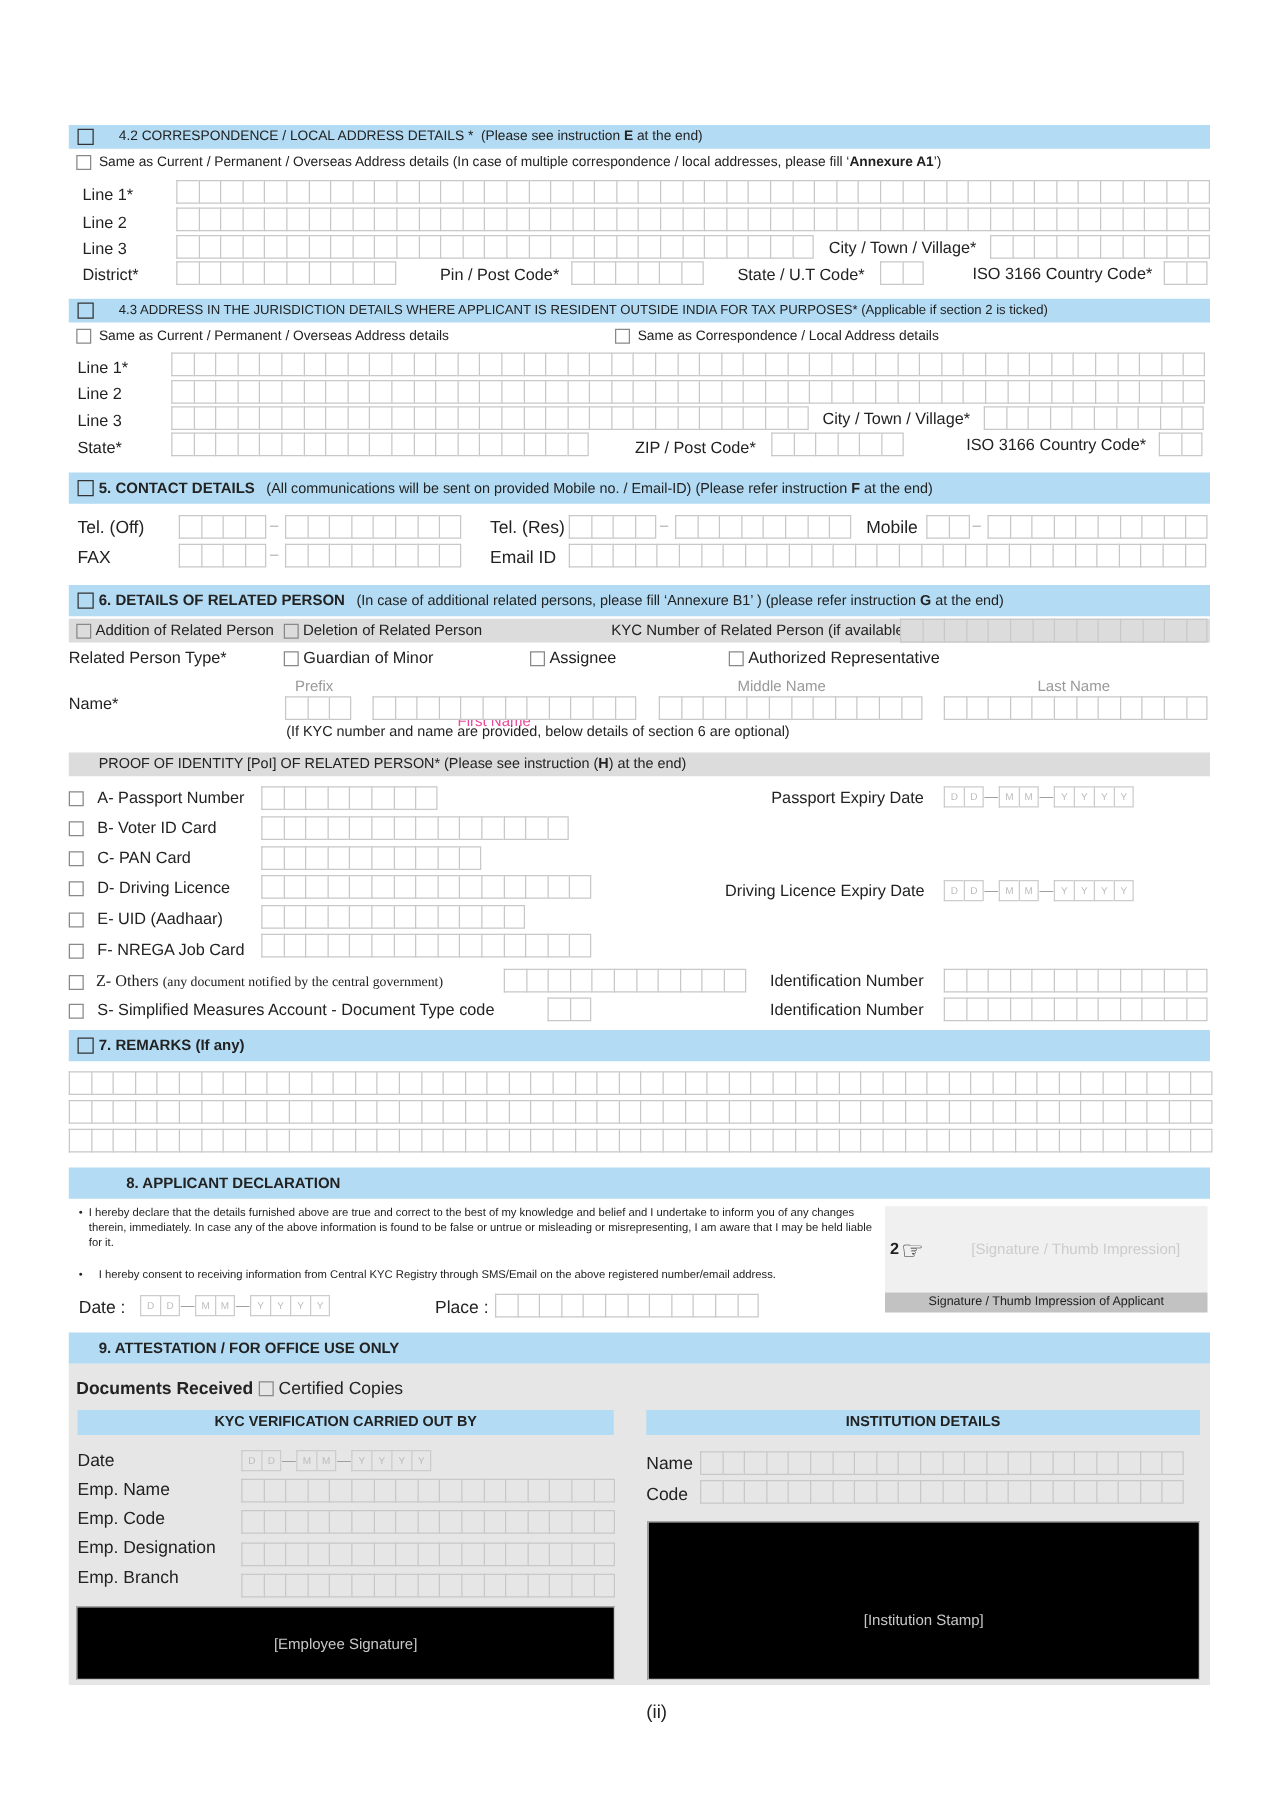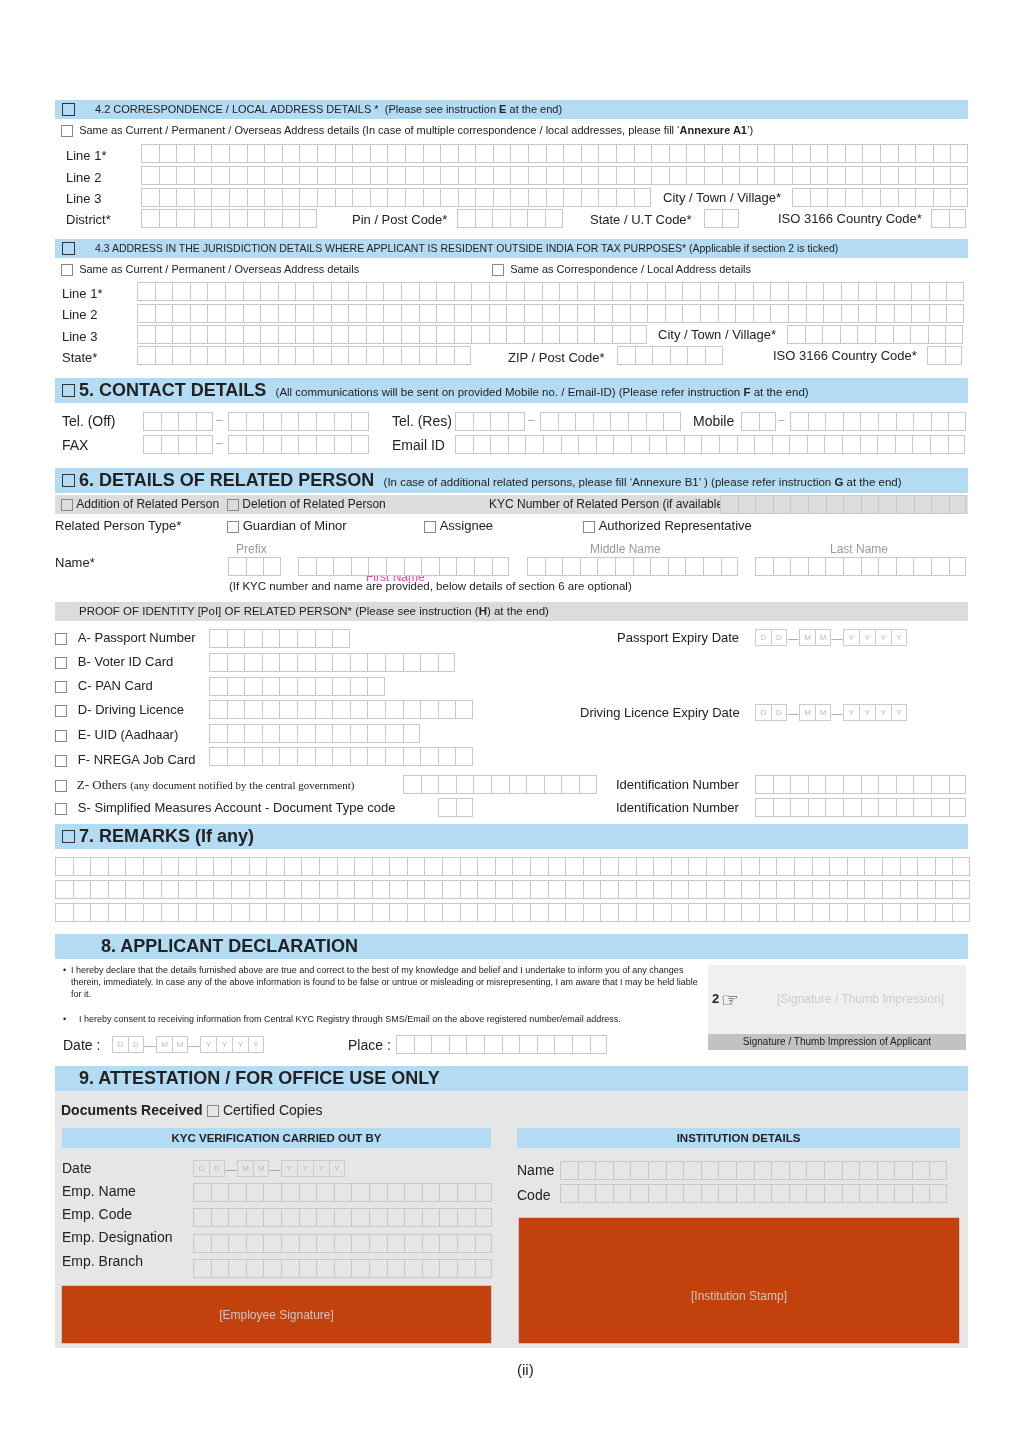--- a/index.html
+++ b/index.html
@@ -2,38 +2,38 @@
 <html><head>
 <meta charset="utf-8">
 <style>
   * { box-sizing: border-box; margin: 0; padding: 0; }
   body { width: 1024px; height: 1448px; background: #fff; font-family: "Liberation Sans", sans-serif; color: #222; position: relative; overflow: hidden; }
   .abs { position: absolute; }
   .band { position: absolute; left: 55px; width: 913px; background: #b3dcf4; }
   .band.grey { background: #dcdcdc; }
   .hdr-small { font-size: 11px; height: 19px; line-height: 19px; padding-left: 40px; }
   .hdr-big { height: 25px; line-height: 25px; padding-left: 24px; font-size: 11.5px; }
-  .hdr-big .t { font-weight: bold; font-size: 18px; margin-right: 6px; }
+  .hdr-big .t { font-weight: bold; font-size: 12px; margin-right: 6px; }
   .hcb { position: absolute; left: 7px; top: 50%; width: 13px; height: 13px; margin-top: -7px; border: 1.4px solid #333; background: transparent; }
   .cb { display: inline-block; width: 12px; height: 12px; border: 1px solid #888; background: #fff; vertical-align: middle; }
   .lbl { position: absolute; font-size: 13px; white-space: nowrap; }
   .small { font-size: 11px; }
   .boxes { position: absolute; display: flex; height: 19px; }
   .boxes span { width: 17.6px; height: 19px; border: 1px solid #c8c8c8; border-right: none; background: #fff; }
   .boxes span:last-child { border-right: 1px solid #c8c8c8; }
   .boxes.gray span { background: #dcdcdc; border-color: #c8c8c8; }
   .boxes.ongrey span { background: #e6e6e6; }
   .dash { position: absolute; font-size: 12px; color: #aaa; }
   .date { position: absolute; display: flex; align-items: center; height: 17px; }
   .date .d { width: 16px; height: 17px; border: 1px solid #ccc; font-size: 8px; color: #bbb; text-align: center; line-height: 15px; background: #fff; border-right: none; }
   .date .d.end { border-right: 1px solid #ccc; }
   .date .sep { width: 12px; text-align: center; color: #999; font-size: 11px; }
   .date.ongrey .d { background: #e6e6e6; }
   .placeholder { color: #c4c4c4; }
-  .sigbox { position: absolute; background: #c2410c; border: 1.5px solid #c8c8c8; display: flex; align-items: center; justify-content: center; font-size: 12px; color: #c8c8c8; }
+  .sigbox { position: absolute; background: #000000; border: 1.5px solid #c8c8c8; display: flex; align-items: center; justify-content: center; font-size: 12px; color: #c8c8c8; }
 </style>
 </head>
 <body>
 
 <div class="band hdr-small" style="top:100px;">
   <span class="hcb"></span>
   <span>4.2 CORRESPONDENCE / LOCAL ADDRESS DETAILS *</span>&nbsp;
   <span>(Please see instruction </span><b>E</b><span> at the end)</span>
 </div>
 <div class="lbl small" style="left:61px;top:124px;">

